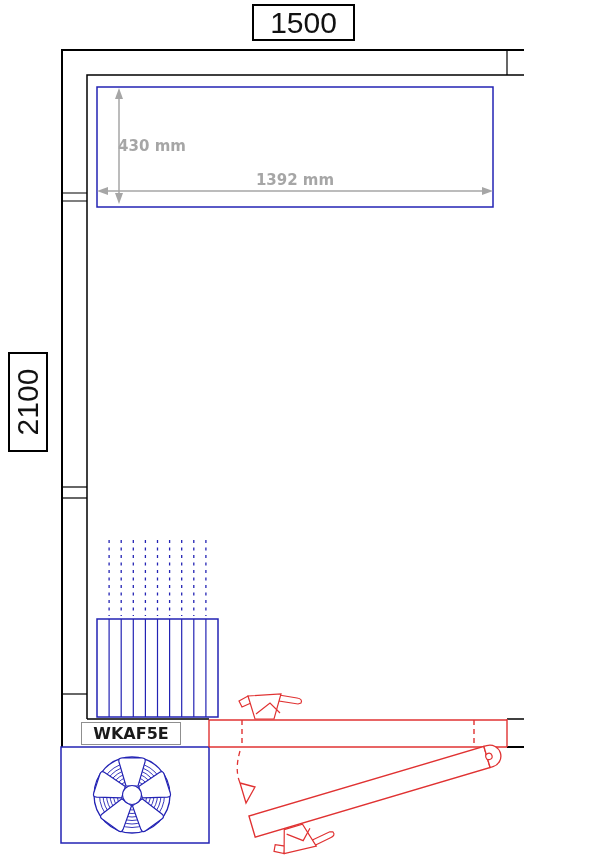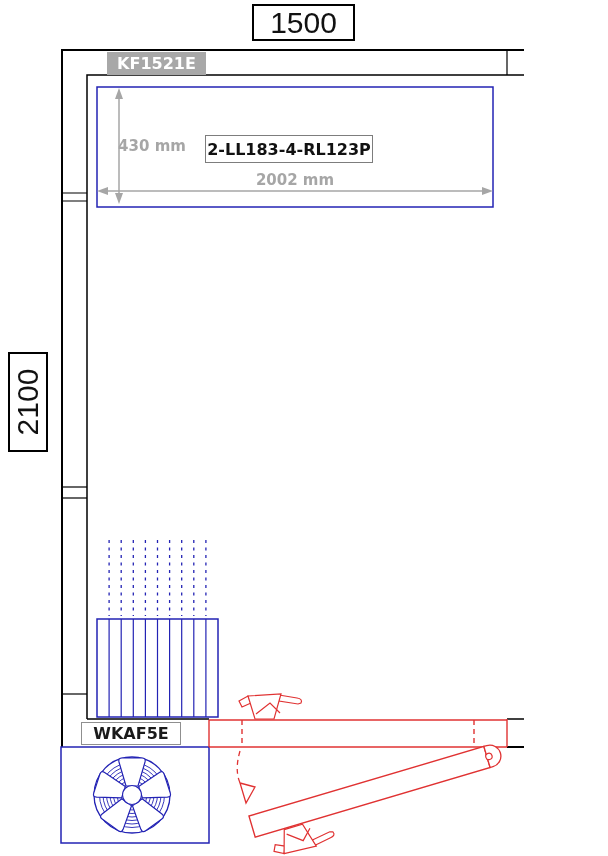--- a/index.html
+++ b/index.html
@@ -161,23 +161,21 @@
   </svg>
 
   <div class="dim-box" style="left:252px; top:4px; width:103px; height:37px;">
     <span>1500</span>
   </div>
 
   <div class="dim-box vertical" style="left:8px; top:352px; width:40px; height:100px;">
     <span>2100</span>
   </div>
 
-  <div class="model-tag tag-gray" style="left:107px; top:52px; width:99px; height:23px;">KF1521E</div>
 
   <div class="gray-dim" style="left:120px; top:137px; width:64px; height:18px;">430 mm</div>
 
-  <div class="part-label" style="left:205px; top:135px; width:168px; height:28px;">2-LL183-4-RL123P</div>
 
-  <div class="gray-dim" style="left:255px; top:171px; width:80px; height:18px;">2002 mm</div>
+  <div class="gray-dim" style="left:255px; top:171px; width:80px; height:18px;">1392 mm</div>
 
   <div class="model-tag tag-white" style="left:81px; top:722px; width:100px; height:23px;">WKAF5E</div>
 
 </div>
 
 </body></html>

